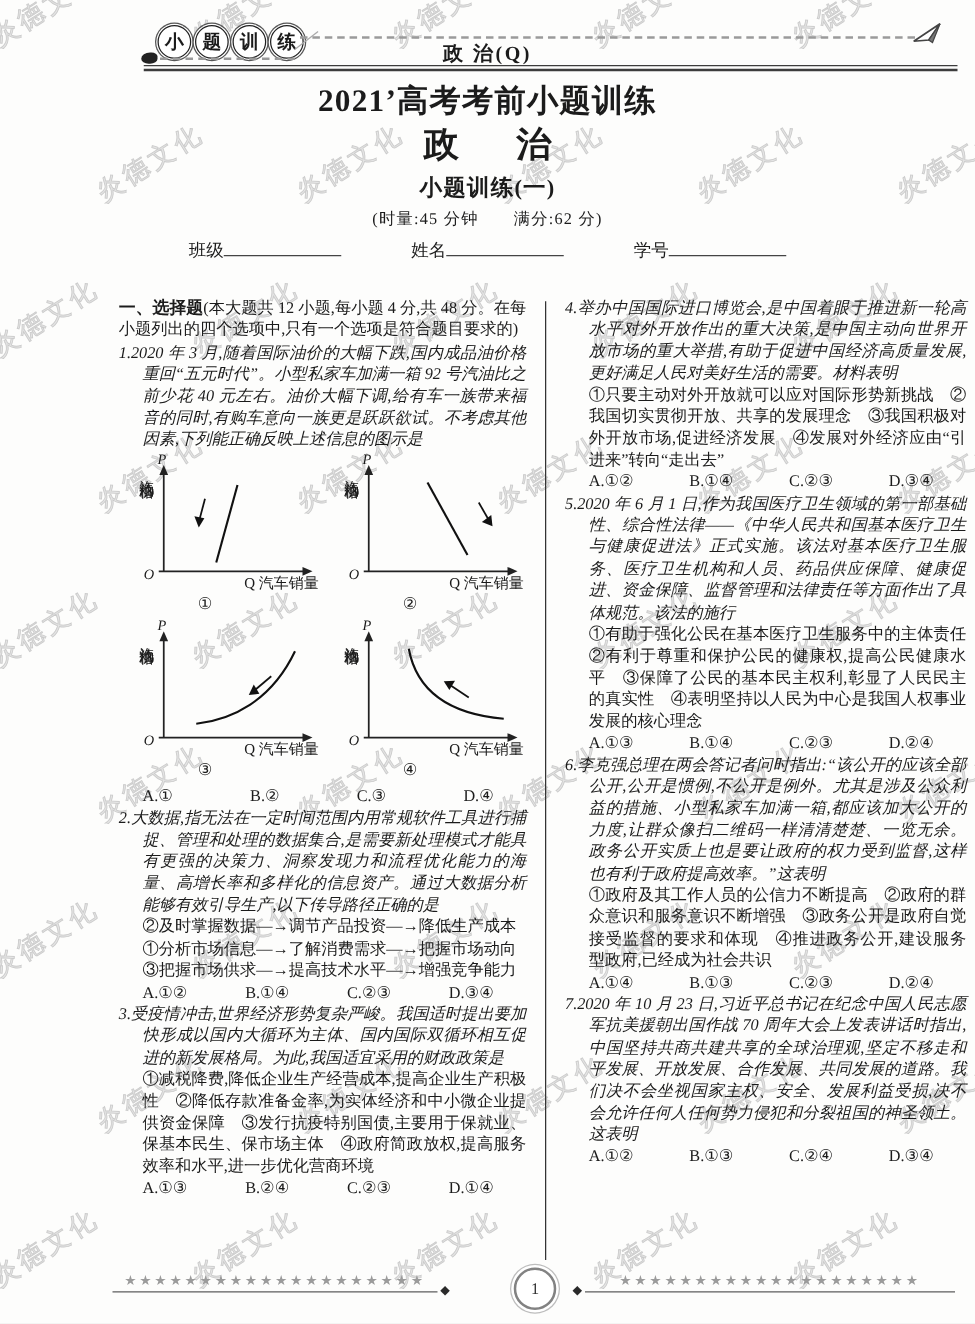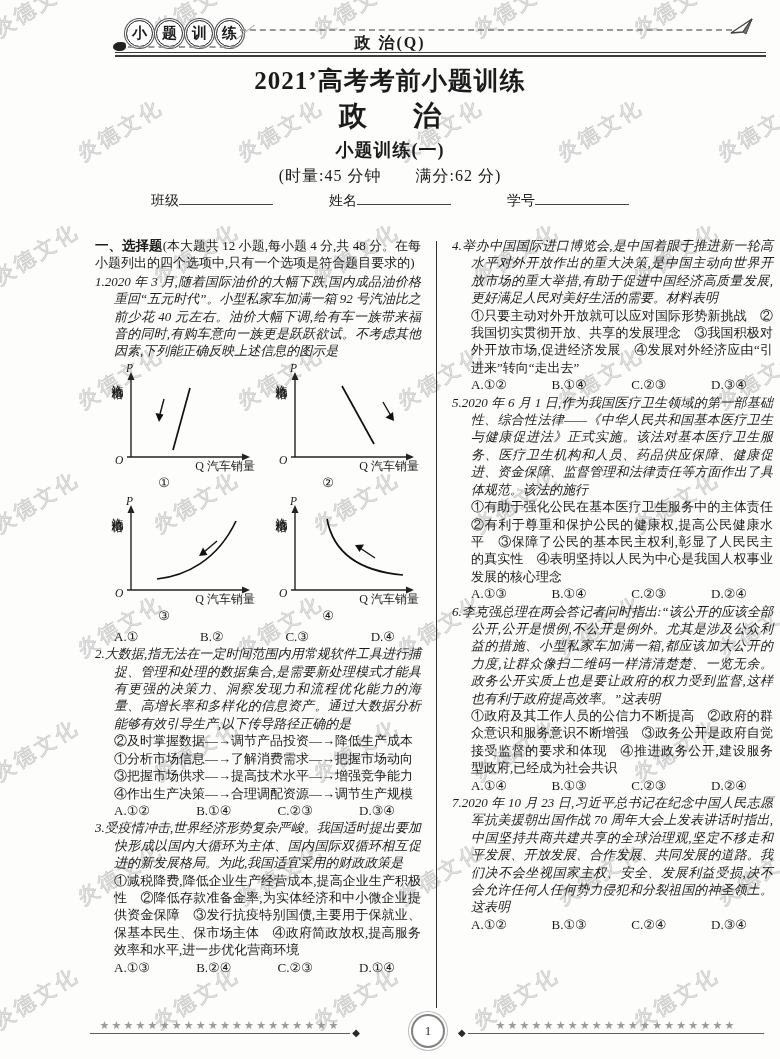--- a/index.html
+++ b/index.html
@@ -21,21 +21,21 @@
   .dash-under{position:absolute;left:128px;top:46px;width:108px;border-top:2px dashed #9a9a9a;}
   .diag-line{position:absolute;left:233px;top:32px;width:24px;border-top:1px solid #aaa;transform:rotate(-38deg);}
   .plane{position:absolute;right:26px;top:18px;}
   .subject{position:absolute;left:0;right:0;top:33px;text-align:center;font-weight:bold;font-size:16px;letter-spacing:2px;}
   .rule-thin{position:absolute;left:115px;right:14px;top:52px;border-top:1.4px solid #3c3c3c;}
   .rule-thick{position:absolute;left:115px;right:14px;top:55px;border-top:2.6px solid #3c3c3c;}
   
   .t1{position:absolute;left:0;right:0;top:64px;text-align:center;font-size:25px;font-weight:bold;letter-spacing:1px;}
   .t2{position:absolute;left:0;right:0;top:97px;text-align:center;font-size:28px;font-weight:bold;display:flex;justify-content:center;gap:46px;}
   .t3{position:absolute;left:0;right:0;top:138px;text-align:center;font-size:18px;font-weight:bold;letter-spacing:1px;}
-  .meta{position:absolute;left:0;right:0;top:166px;text-align:center;font-size:16px;letter-spacing:1px;}
+  .meta{position:absolute;left:0;right:0;top:166px;text-align:center;font-size:13px;letter-spacing:1px;}
   .fields{position:absolute;left:0;right:0;top:190px;display:flex;justify-content:center;gap:56px;font-size:14px;}
   .field .blank{display:inline-block;width:94px;border-bottom:1px solid #444;height:14px;vertical-align:baseline;}
   
   .col{position:absolute;top:237px;font-size:13px;line-height:17.4px;text-align:justify;}
   .col-left{left:95px;width:326px;}
   .col-right{left:452px;width:321px;}
   .divider{position:absolute;left:436px;top:241px;height:767px;border-left:1px solid #333;}
   .sec{margin:0 0 1px 0;}
   .sec b{font-size:13.5px;}
   .stem{margin:0;padding-left:19px;text-indent:-19px;font-style:italic;}
@@ -230,21 +230,20 @@
           <span>C.③</span>
           <span>D.④</span>
         </div>
       </div>
 
       <div class="q">
         <p class="stem"><span class="qnum">2.</span><span>大数据,指无法在一定时间范围内用常规软件工具进行捕捉、管理和处理的数据集合,是需要新处理模式才能具有更强的决策力、洞察发现力和流程优化能力的海量、高增长率和多样化的信息资产。通过大数据分析能够有效引导生产,以下传导路径正确的是</span></p>
         <div class="path">②及时掌握数据—→调节产品投资—→降低生产成本</div>
         <div class="path">①分析市场信息—→了解消费需求—→把握市场动向</div>
         <div class="path">③把握市场供求—→提高技术水平—→增强竞争能力</div>
-        <div class="path">④作出生产决策—→合理调配资源—→调节生产规模</div>
         <div class="choices">
           <span>A.①②</span>
           <span>B.①④</span>
           <span>C.②③</span>
           <span>D.③④</span>
         </div>
       </div>
 
       <div class="q">
         <p class="stem"><span class="qnum">3.</span><span>受疫情冲击,世界经济形势复杂严峻。我国适时提出要加快形成以国内大循环为主体、国内国际双循环相互促进的新发展格局。为此,我国适宜采用的财政政策是</span></p>

